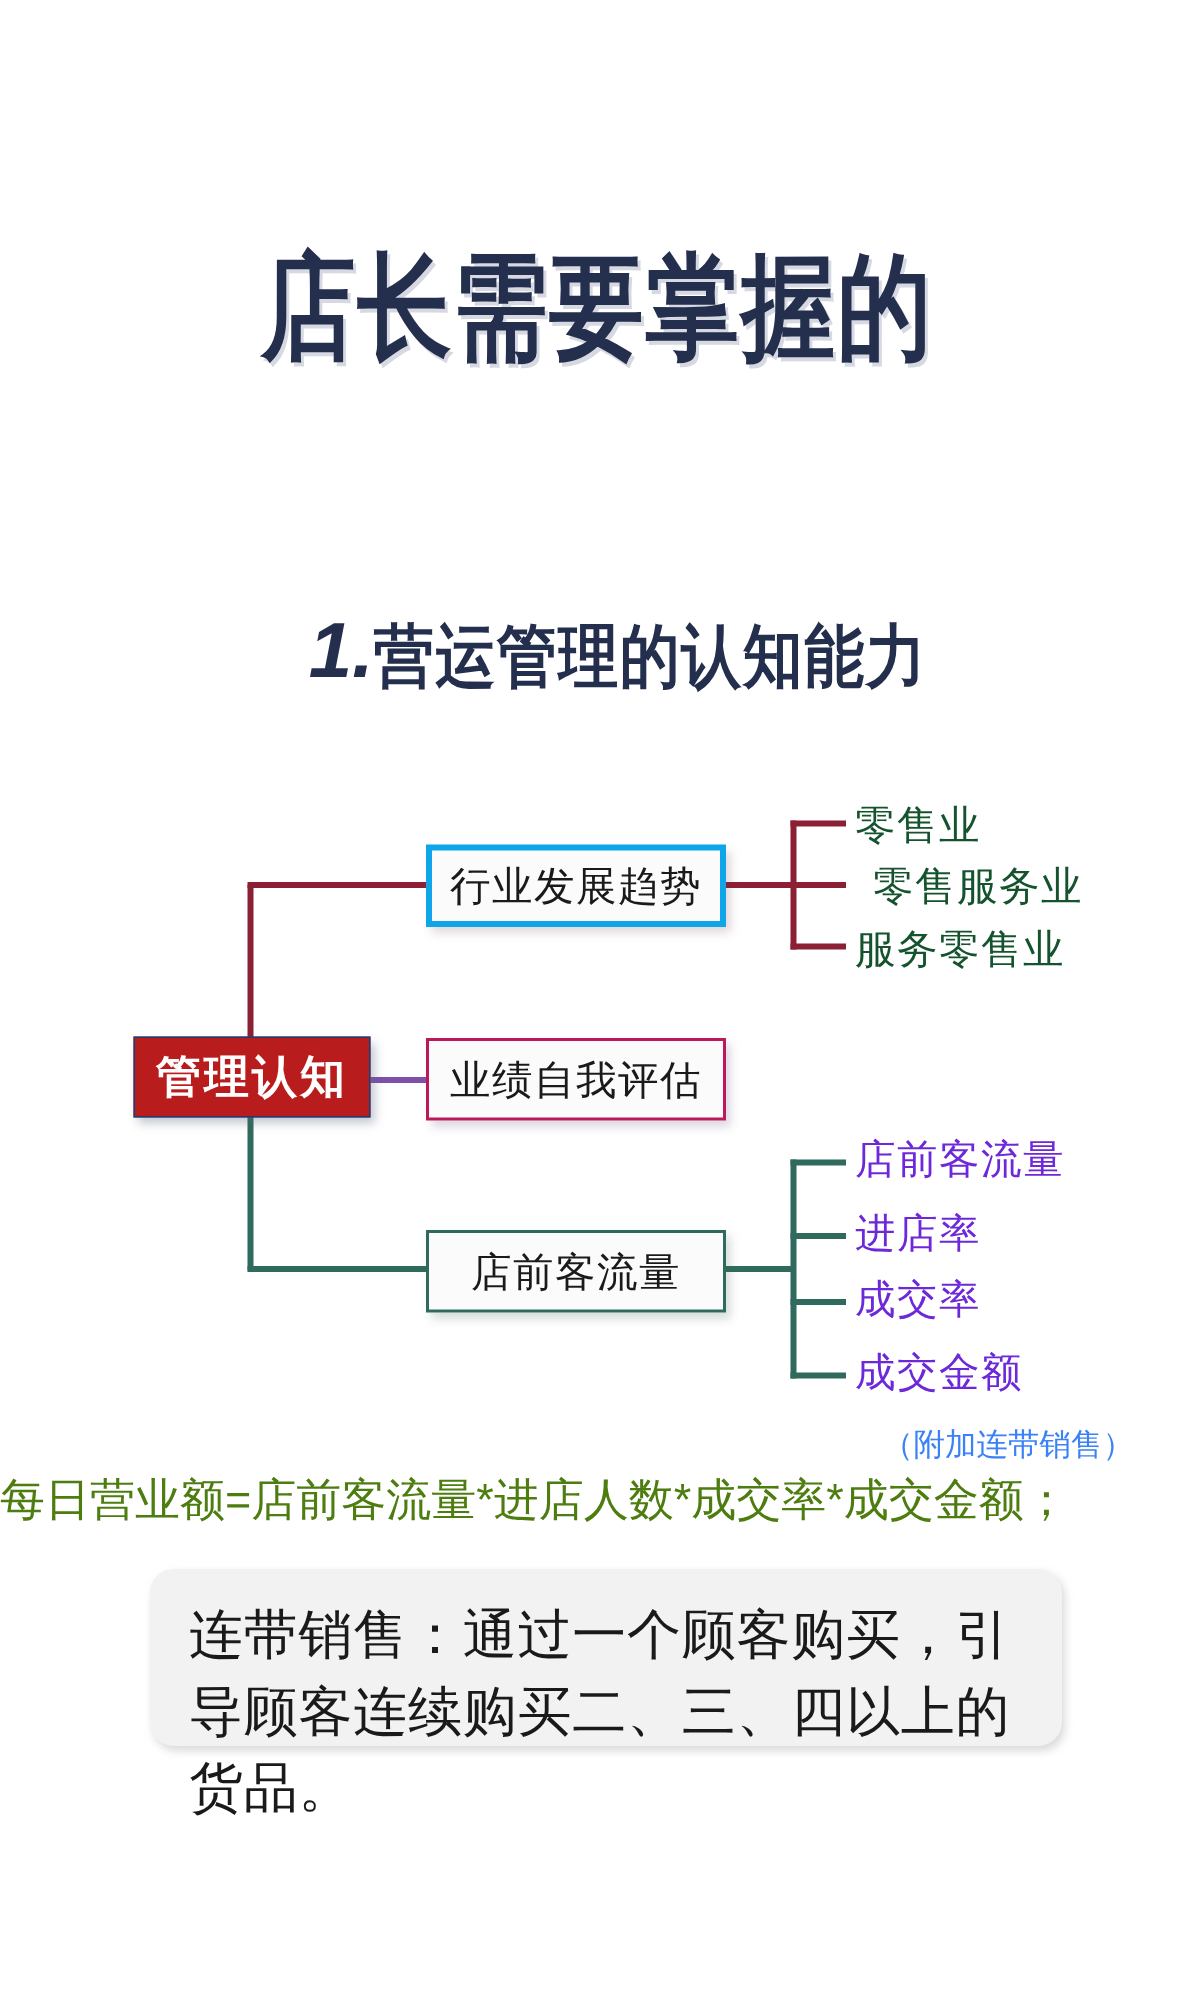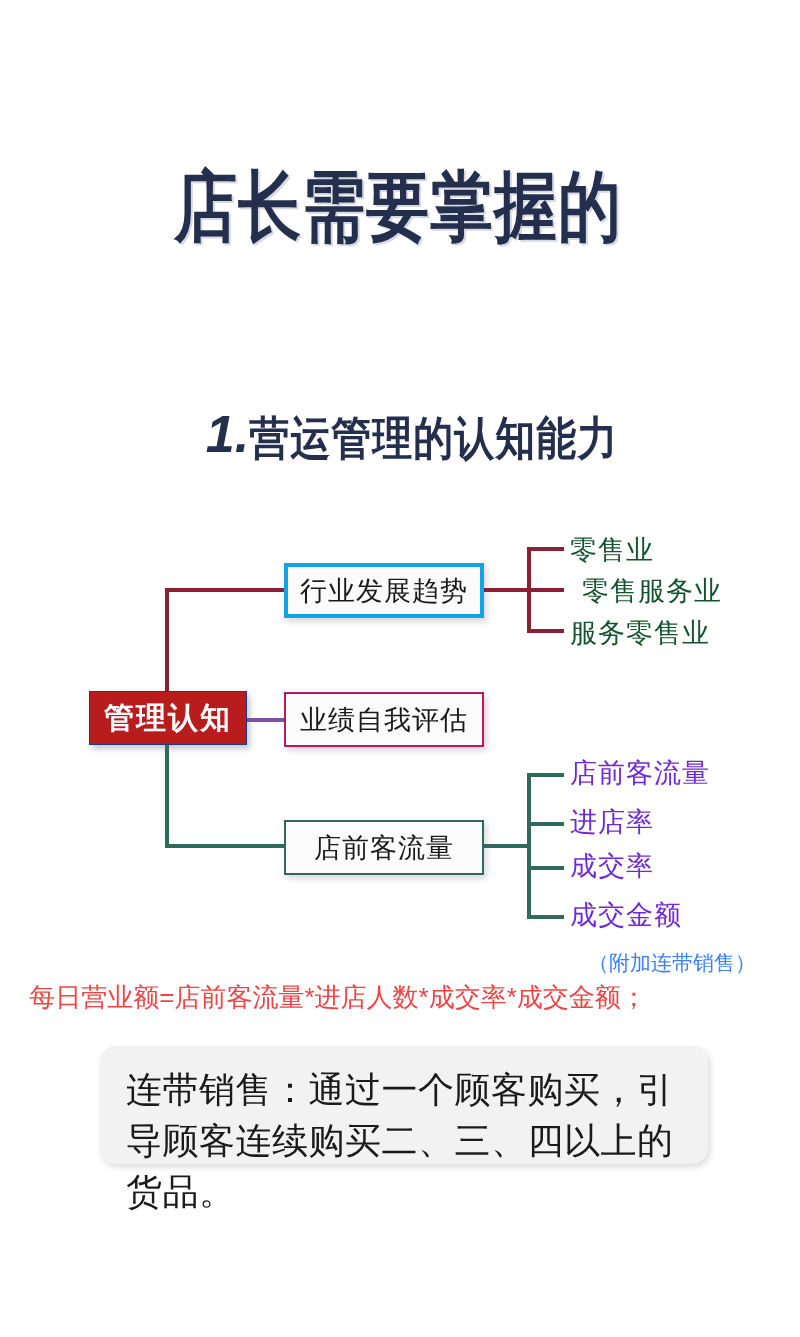--- a/index.html
+++ b/index.html
@@ -181,22 +181,22 @@
     white-space: nowrap;
   }
 
   
   #formula {
     position: absolute;
     left: 0;
     top: 980px;
     width: 676px;
     text-align: center;
-    font-size: 26px;
-    color: #ef4444;
+    font-size: 30px;
+    color: #4d7c0f;
     letter-spacing: 0px;
     white-space: nowrap;
   }
 
   
   #note-box {
     position: absolute;
     left: 100px;
     top: 1046px;
     width: 608px;

